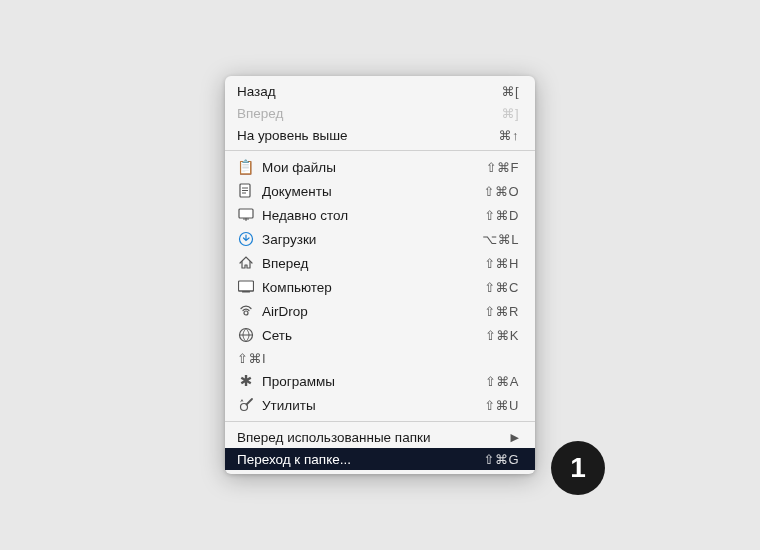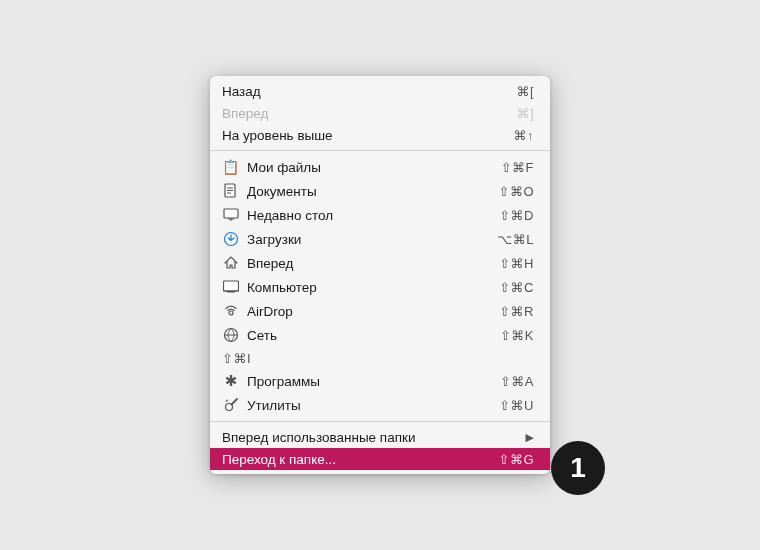--- a/index.html
+++ b/index.html
@@ -12,21 +12,21 @@
       align-items: center;
       justify-content: center;
       font-family: -apple-system, BlinkMacSystemFont, 'Helvetica Neue', sans-serif;
       position: relative;
     }
 
     .menu-container {
       background: #f5f5f5;
       border-radius: 6px;
       box-shadow: 0 4px 24px rgba(0,0,0,0.28), 0 1px 4px rgba(0,0,0,0.18);
-      width: 340px;
+      width: 310px;
       padding: 4px 0;
       user-select: none;
     }
 
     .menu-item {
       display: flex;
       align-items: center;
       justify-content: space-between;
       padding: 3px 16px 3px 12px;
       font-size: 13.5px;
@@ -34,21 +34,21 @@
       cursor: pointer;
       min-height: 22px;
     }
 
     .menu-item.disabled {
       color: #b0b0b0;
       cursor: default;
     }
 
     .menu-item.highlighted {
-      background: #be185d;
+      background: #0f172a;
       color: white;
     }
 
     .menu-item-left {
       display: flex;
       align-items: center;
       gap: 7px;
     }
 
     .menu-item-icon {

